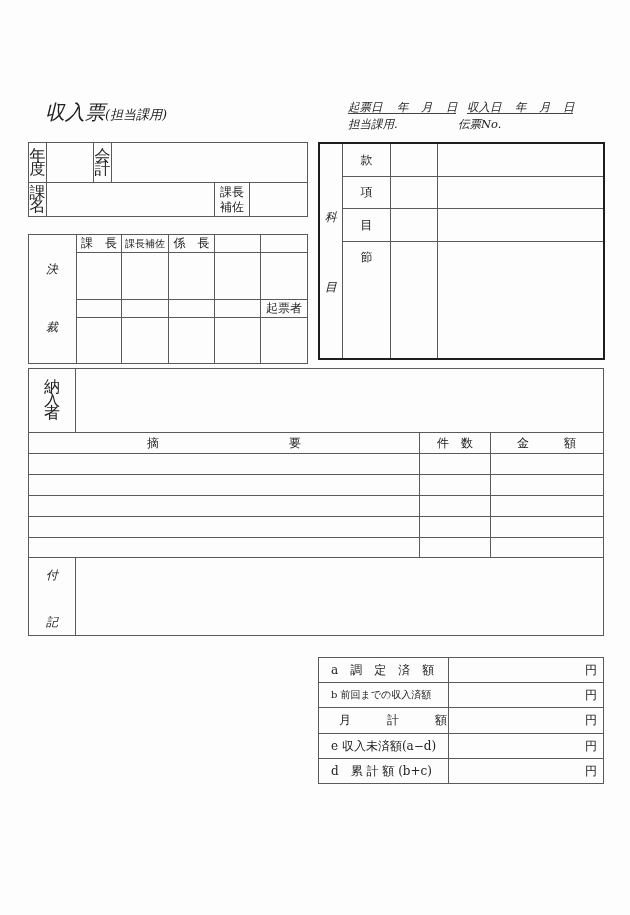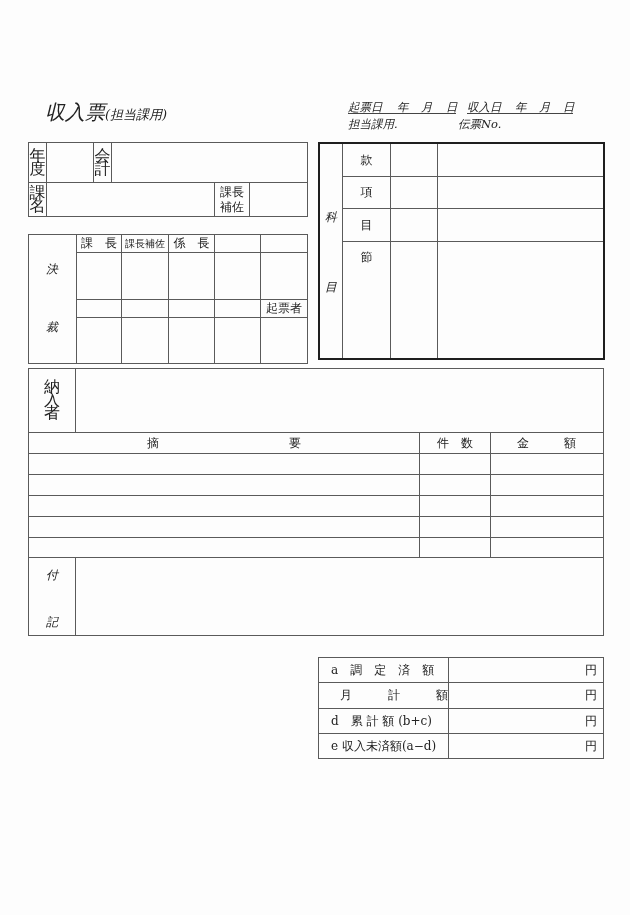--- a/index.html
+++ b/index.html
@@ -226,26 +226,30 @@
 <table class="grid" style="left:318px;top:657px;width:285px;">
   <colgroup>
       <col style="width:130px">
       <col style="width:155px">
     </colgroup>
   <tbody>
       <tr style="height:25px">
     <td class="lbl" style="text-align:left;padding-left:12px;">a　調　定　済　額</td>
     <td class="unit">円</td>
   </tr>
+  <tr style="height:25px">
+    <td class="lbl small" style="text-align:left;padding-left:12px;">b 前回までの収入済額</td>
+    <td class="unit">円</td>
+  </tr>
   <tr style="height:26px">
-    <td class="lbl" style="text-align:right;padding-left:12px;">月　　　計　　　額</td>
+    <td class="lbl" style="text-align:left;padding-left:20px;">月　　　計　　　額</td>
+    <td class="unit">円</td>
+  </tr>
+  <tr style="height:25px">
+    <td class="lbl" style="text-align:left;padding-left:12px;">e 収入未済額(a−d)</td>
     <td class="unit">円</td>
   </tr>
   <tr style="height:25px">
     <td class="lbl" style="text-align:left;padding-left:12px;">d　累 計 額 (b+c)</td>
     <td class="unit">円</td>
   </tr>
-  <tr style="height:25px">
-    <td class="lbl" style="text-align:left;padding-left:12px;">e 収入未済額(a−d)</td>
-    <td class="unit">円</td>
-  </tr>
 </tbody>
   </table>
 
 </body></html>

